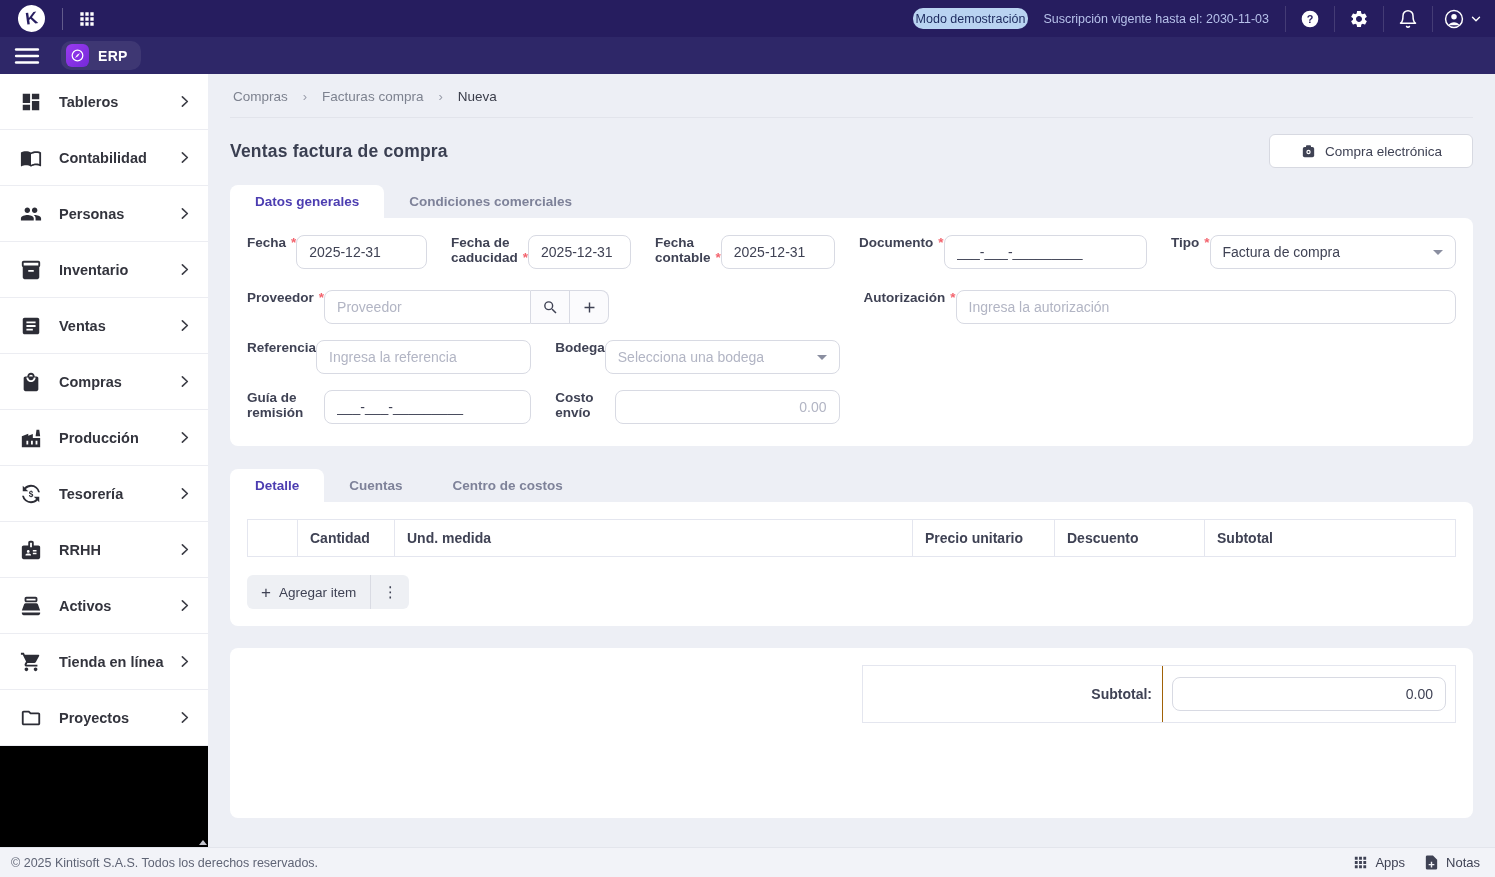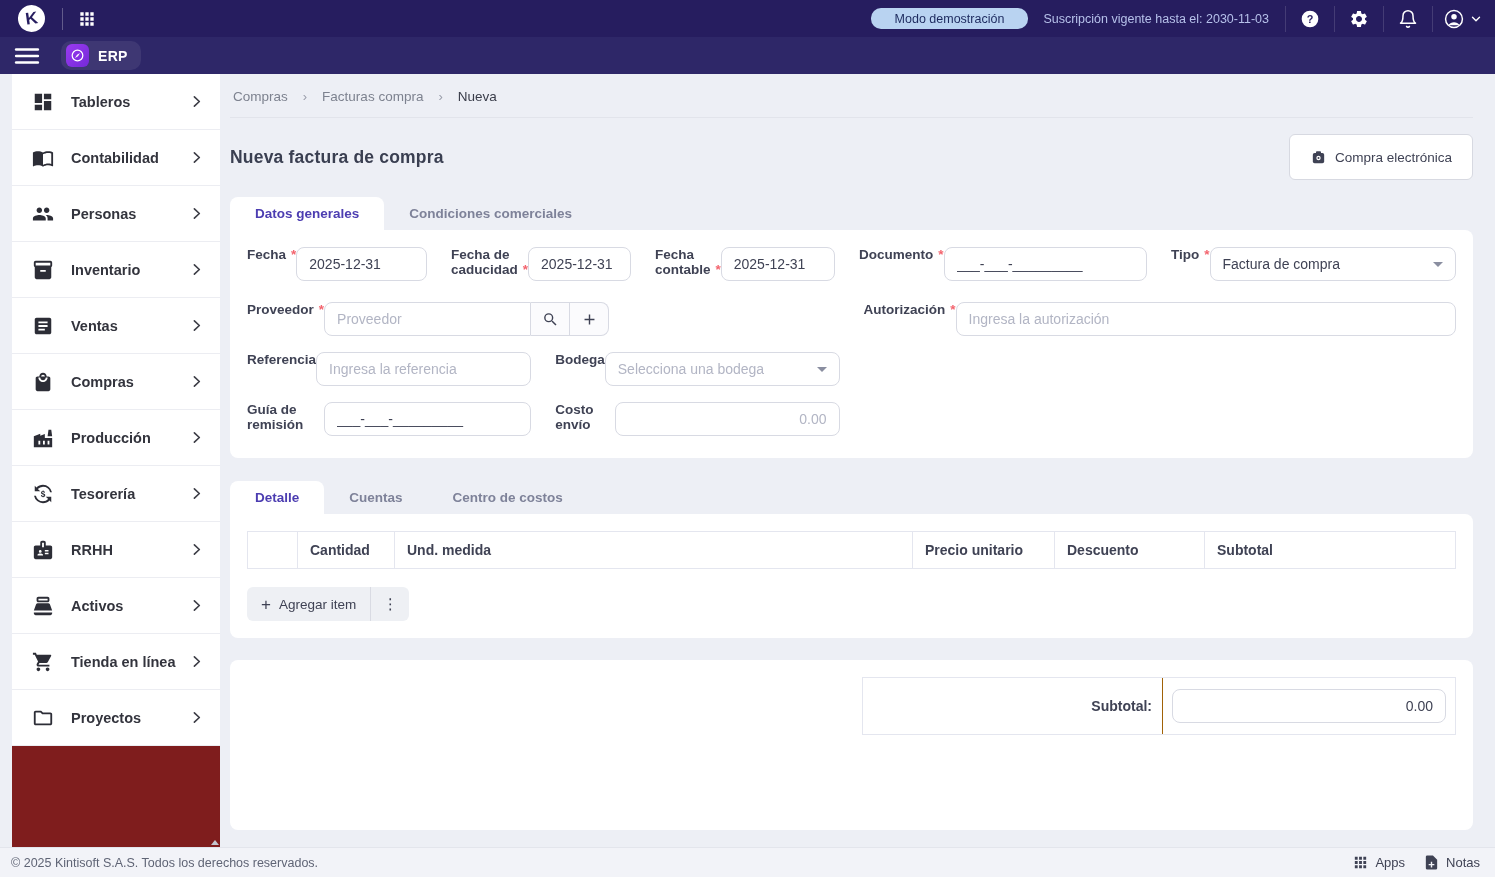--- a/index.html
+++ b/index.html
@@ -27,21 +27,21 @@
   .tb-iconbtn svg { width:20px; height:20px; }
   .apps-btn { margin:0 13px 0 14px; }
   .company-box {
     width:372px; height:27px; border:1px solid rgba(255,255,255,.45); border-radius:4px;
     display:flex; align-items:center; justify-content:space-between; padding:0 11px;
     color:#fff; font-size:13px; letter-spacing:.4px; cursor:pointer;
   }
   .company-box svg { width:15px; height:15px; color:#fff; }
   .tb-right { display:flex; align-items:center; color:#fff; }
   .demo-badge {
-    background:#b9d3f1; color:#1d2a5e; font-size:12.5px; height:21px; padding:0 24px;
+    background:#b9d3f1; color:#1d2a5e; font-size:12.5px; height:21px; padding:0 3px;
     border-radius:10px; display:flex; align-items:center; font-weight:500; cursor:default;
   }
   .subscription { color:#b6c1ea; font-size:12.5px; margin:0 16px 0 15px; }
   .tb-sep-icon { width:49px; height:26px; display:flex; align-items:center; justify-content:center;
     border-left:1px solid rgba(255,255,255,.14); }
   .account-group { display:flex; align-items:center; gap:4px; padding-left:10px; }
   .account-group svg.chev { width:14px; height:14px; }
   
   .appbar { height:37px; background:#2e2768; display:flex; align-items:center; padding:0 14px; position:relative; z-index:9; }
   .hamburger { background:none; border:none; padding:0; margin-right:21px; cursor:pointer; display:flex; }
@@ -50,21 +50,21 @@
     height:29px; background:rgba(255,255,255,.08); border-radius:10px; display:flex;
     align-items:center; gap:9px; padding:0 13px 0 5px; cursor:pointer;
   }
   .app-chip-icon {
     width:23px; height:23px; border-radius:6px; background:linear-gradient(135deg,#9a3bf0,#7429d8);
     display:flex; align-items:center; justify-content:center;
   }
   .app-chip-icon svg { width:15px; height:15px; }
   .app-chip-label { color:#fff; font-weight:700; font-size:14px; letter-spacing:.3px; }
   
-  .sidebar { position:absolute; top:74px; left:12px; width:208px; bottom:30px; background:#7f1d1d; overflow:hidden; z-index:5; }
+  .sidebar { position:absolute; top:74px; left:0; width:208px; bottom:30px; background:#000000; overflow:hidden; z-index:5; }
   .sb-item { height:56px; display:flex; align-items:center; padding:0 15px 0 20px;
     border-bottom:1px solid #ecedf2; cursor:pointer; background:#fff; }
   .sb-icon { width:22px; height:22px; color:#2c2d36; flex:none; }
   .sb-icon svg { width:22px; height:22px; display:block; }
   .sb-label { margin-left:17px; font-size:14.5px; font-weight:600; color:#33343d; flex:1; }
   .sb-chevron { width:17px; height:17px; color:#3c3d46; flex:none; }
   .sb-scrollhint { position:absolute; right:1px; bottom:2px; width:0; height:0;
     border-left:4px solid transparent; border-right:4px solid transparent; border-bottom:5px solid #c4c5ce; }
   
   .content { position:absolute; top:74px; left:208px; right:0; bottom:30px;
@@ -72,22 +72,22 @@
   .breadcrumb { padding:15px 3px 13px; font-size:13.5px; display:flex; align-items:center; }
   .crumb { display:flex; align-items:center; }
   .bc-item { color:#7d828f; text-decoration:none; cursor:pointer; }
   .crumb:last-child .bc-item { color:#3a3d4a; }
   .bc-sep { color:#9a9eab; font-size:13px; margin:0 15px; }
   .crumb:last-child .bc-sep { display:none; }
   .page-divider { height:1px; background:#e2e4eb; }
   .title-row { display:flex; align-items:center; justify-content:space-between; margin-top:16px; }
   .page-title { font-size:17.5px; font-weight:600; color:#3a3f51; margin:0; letter-spacing:.2px; }
   .btn-outline {
-    height:46px; background:#fff; border:1px solid #d7d9e1; border-radius:6px;
-    display:flex; align-items:center; gap:8px; padding:0 20px; font-size:13.5px;
+    height:34px; background:#fff; border:1px solid #d7d9e1; border-radius:6px;
+    display:flex; align-items:center; gap:8px; padding:0 30px; font-size:13.5px;
     color:#3f4254; cursor:pointer; font-family:inherit;
   }
   .btn-outline svg { width:17px; height:17px; }
   
   .tabs { display:flex; margin-top:17px; }
   .tabs2 { margin-top:23px; }
   .tab { height:33px; display:flex; align-items:center; padding:0 25px; font-size:13.5px;
     font-weight:600; color:#7e8299; border-radius:8px 8px 0 0; cursor:pointer; }
   .tab.active { background:#fff; color:#4c3db1; }
   
@@ -387,21 +387,21 @@
   </span>
 
   <span class="crumb">
     <a class="bc-item">Nueva</a>
 
   </span>
 </nav>
   <div class="page-divider"></div>
 
   <div class="title-row">
-    <h1 class="page-title">Nueva factura de compra</h1>
+    <h1 class="page-title">Ventas factura de compra</h1>
     <button class="btn-outline">
       <svg viewBox="0 0 24 24">
           <rect x="4" y="5.5" width="16" height="14.5" rx="2.5" fill="#3f4254"></rect>
           <rect x="8.5" y="3" width="7" height="4.5" rx="1.2" fill="#3f4254"></rect>
           <circle cx="12" cy="12.8" r="3.1" fill="#fff"></circle>
           <circle cx="12" cy="12.8" r="1.4" fill="#3f4254"></circle>
         </svg>
       <span>Compra electrónica</span>
     </button>
   </div>

